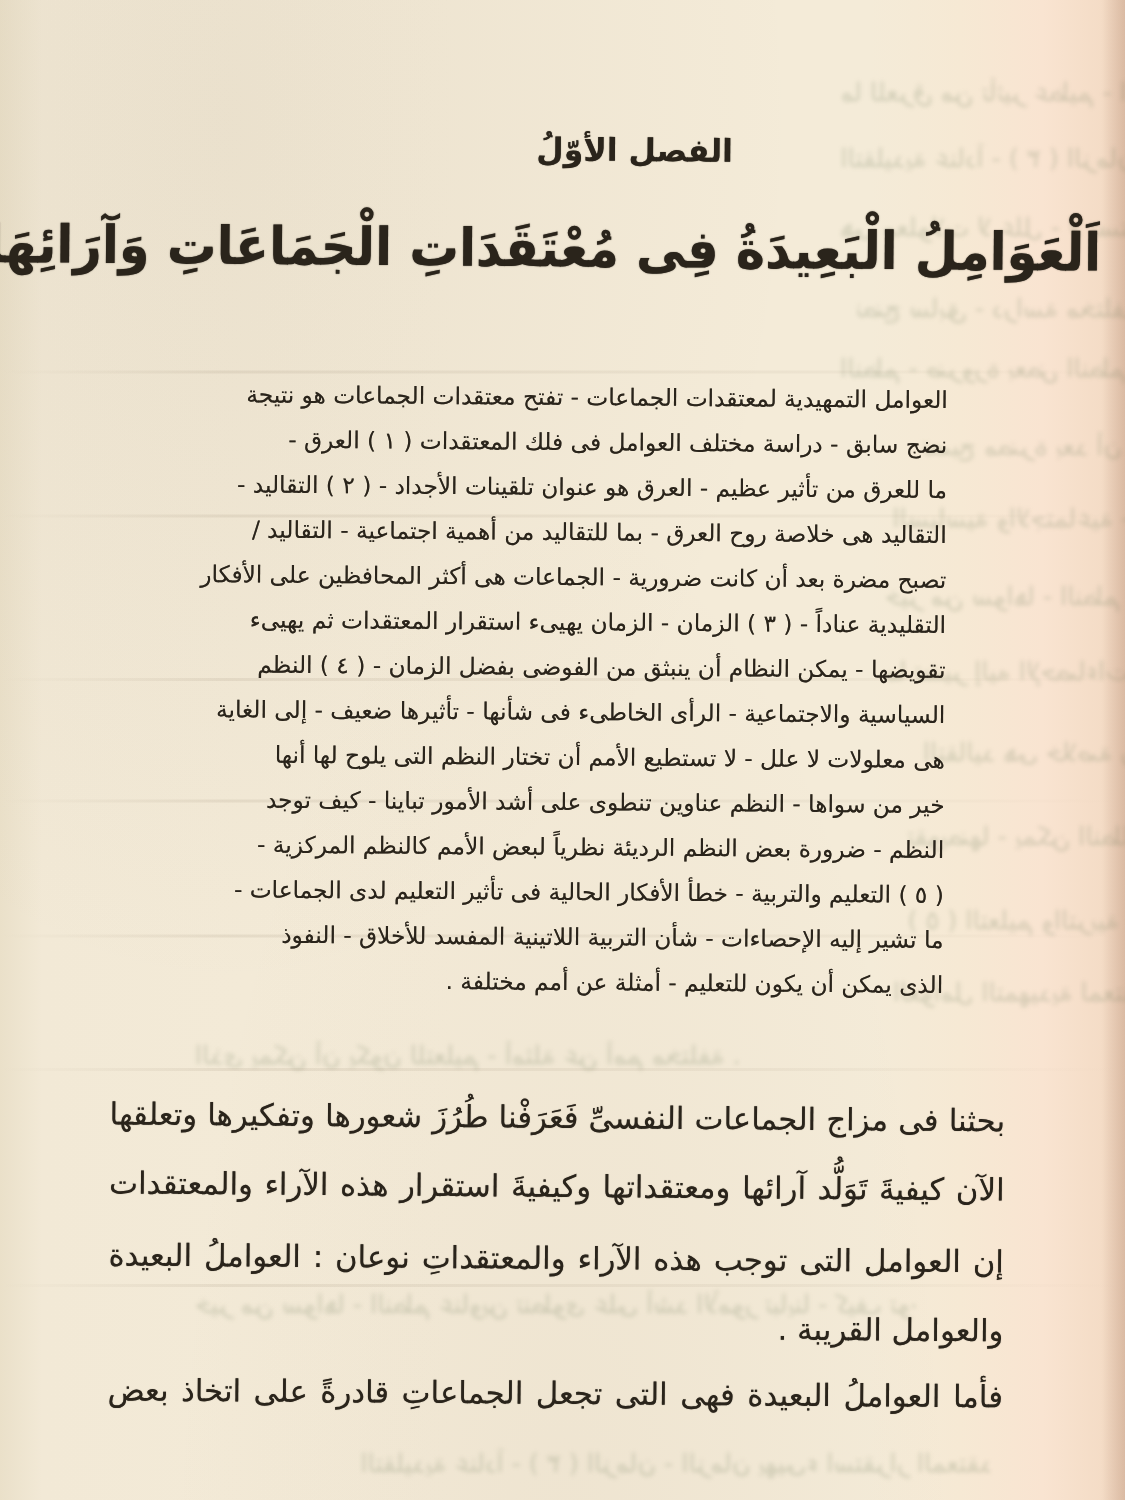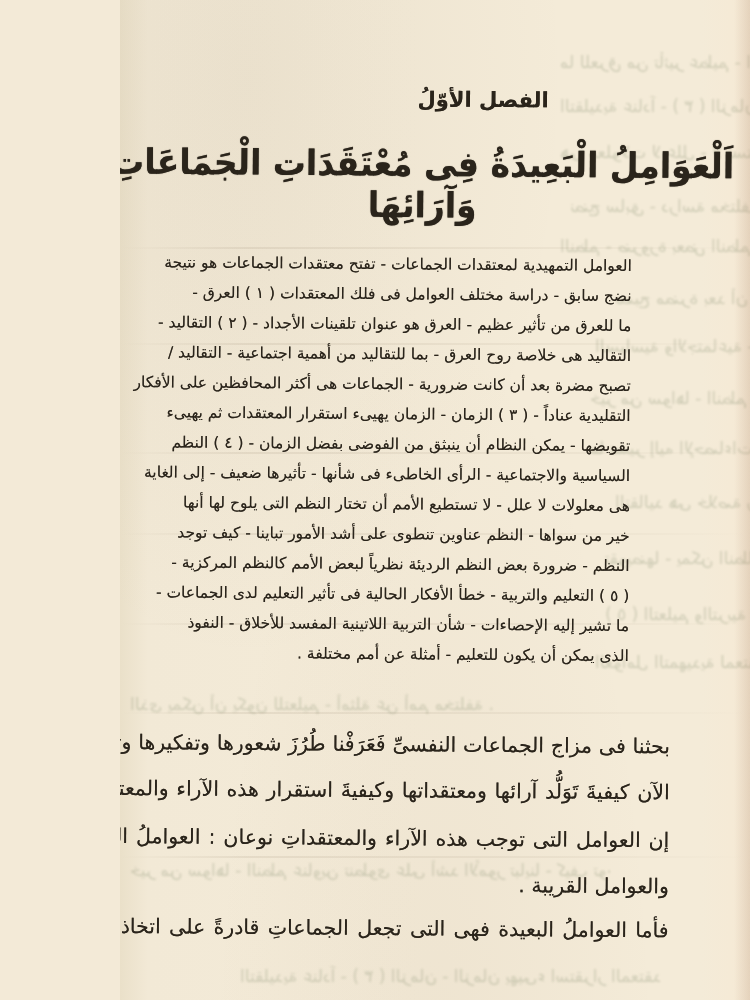--- a/index.html
+++ b/index.html
@@ -2,21 +2,21 @@
 <html lang="ar" dir="rtl"><head>
 <meta charset="utf-8">
 <style>
   html, body { margin: 0; padding: 0; }
   body {
     width: 750px; height: 1000px; overflow: hidden;
     font-family: "DejaVu Sans", sans-serif;
     background: #f3ead7;
   }
   .page {
-    position: relative; width: 630px; height: 1000px; overflow: hidden;
+    position: relative; width: 750px; height: 1000px; overflow: hidden;
     background:
       radial-gradient(ellipse at 20% 8%, rgba(120,100,70,0.07), rgba(0,0,0,0) 45%),
       radial-gradient(ellipse at 50% 110%, rgba(140,110,80,0.06), rgba(0,0,0,0) 50%),
       linear-gradient(90deg,
         #eae0c9 0px, #f2e9d6 28px, #f4ebd8 300px, #f4ebd8 580px,
         #f6e9d4 640px, #f9e4d1 695px, #f4dcc6 735px, #e9ccb6 750px);
   }
   
   .crease {
     position: absolute; left: 0; right: 0; height: 2px; pointer-events: none;

